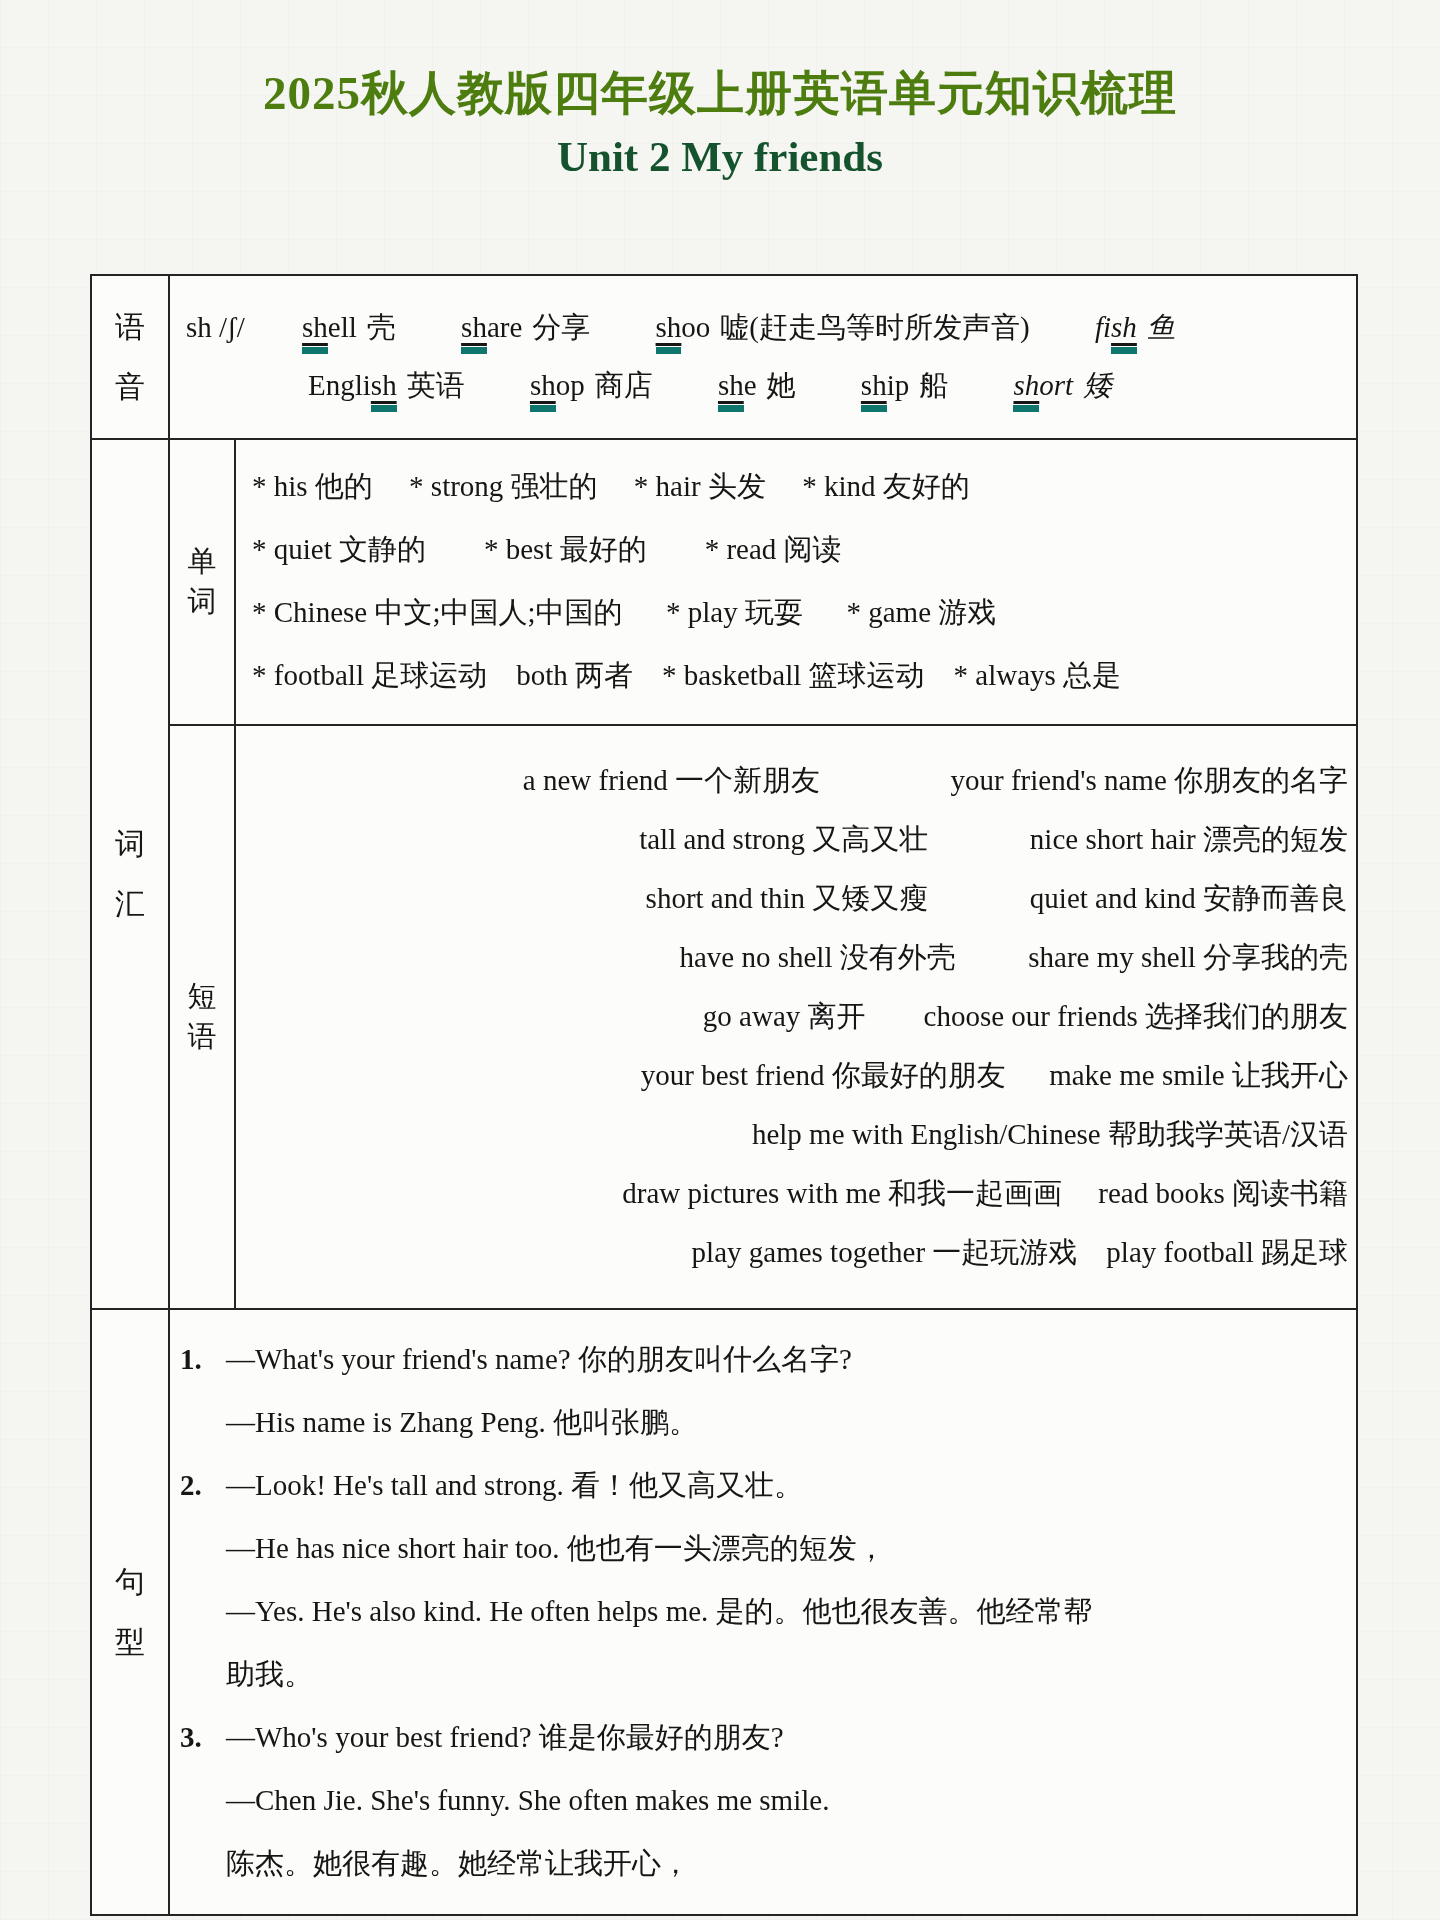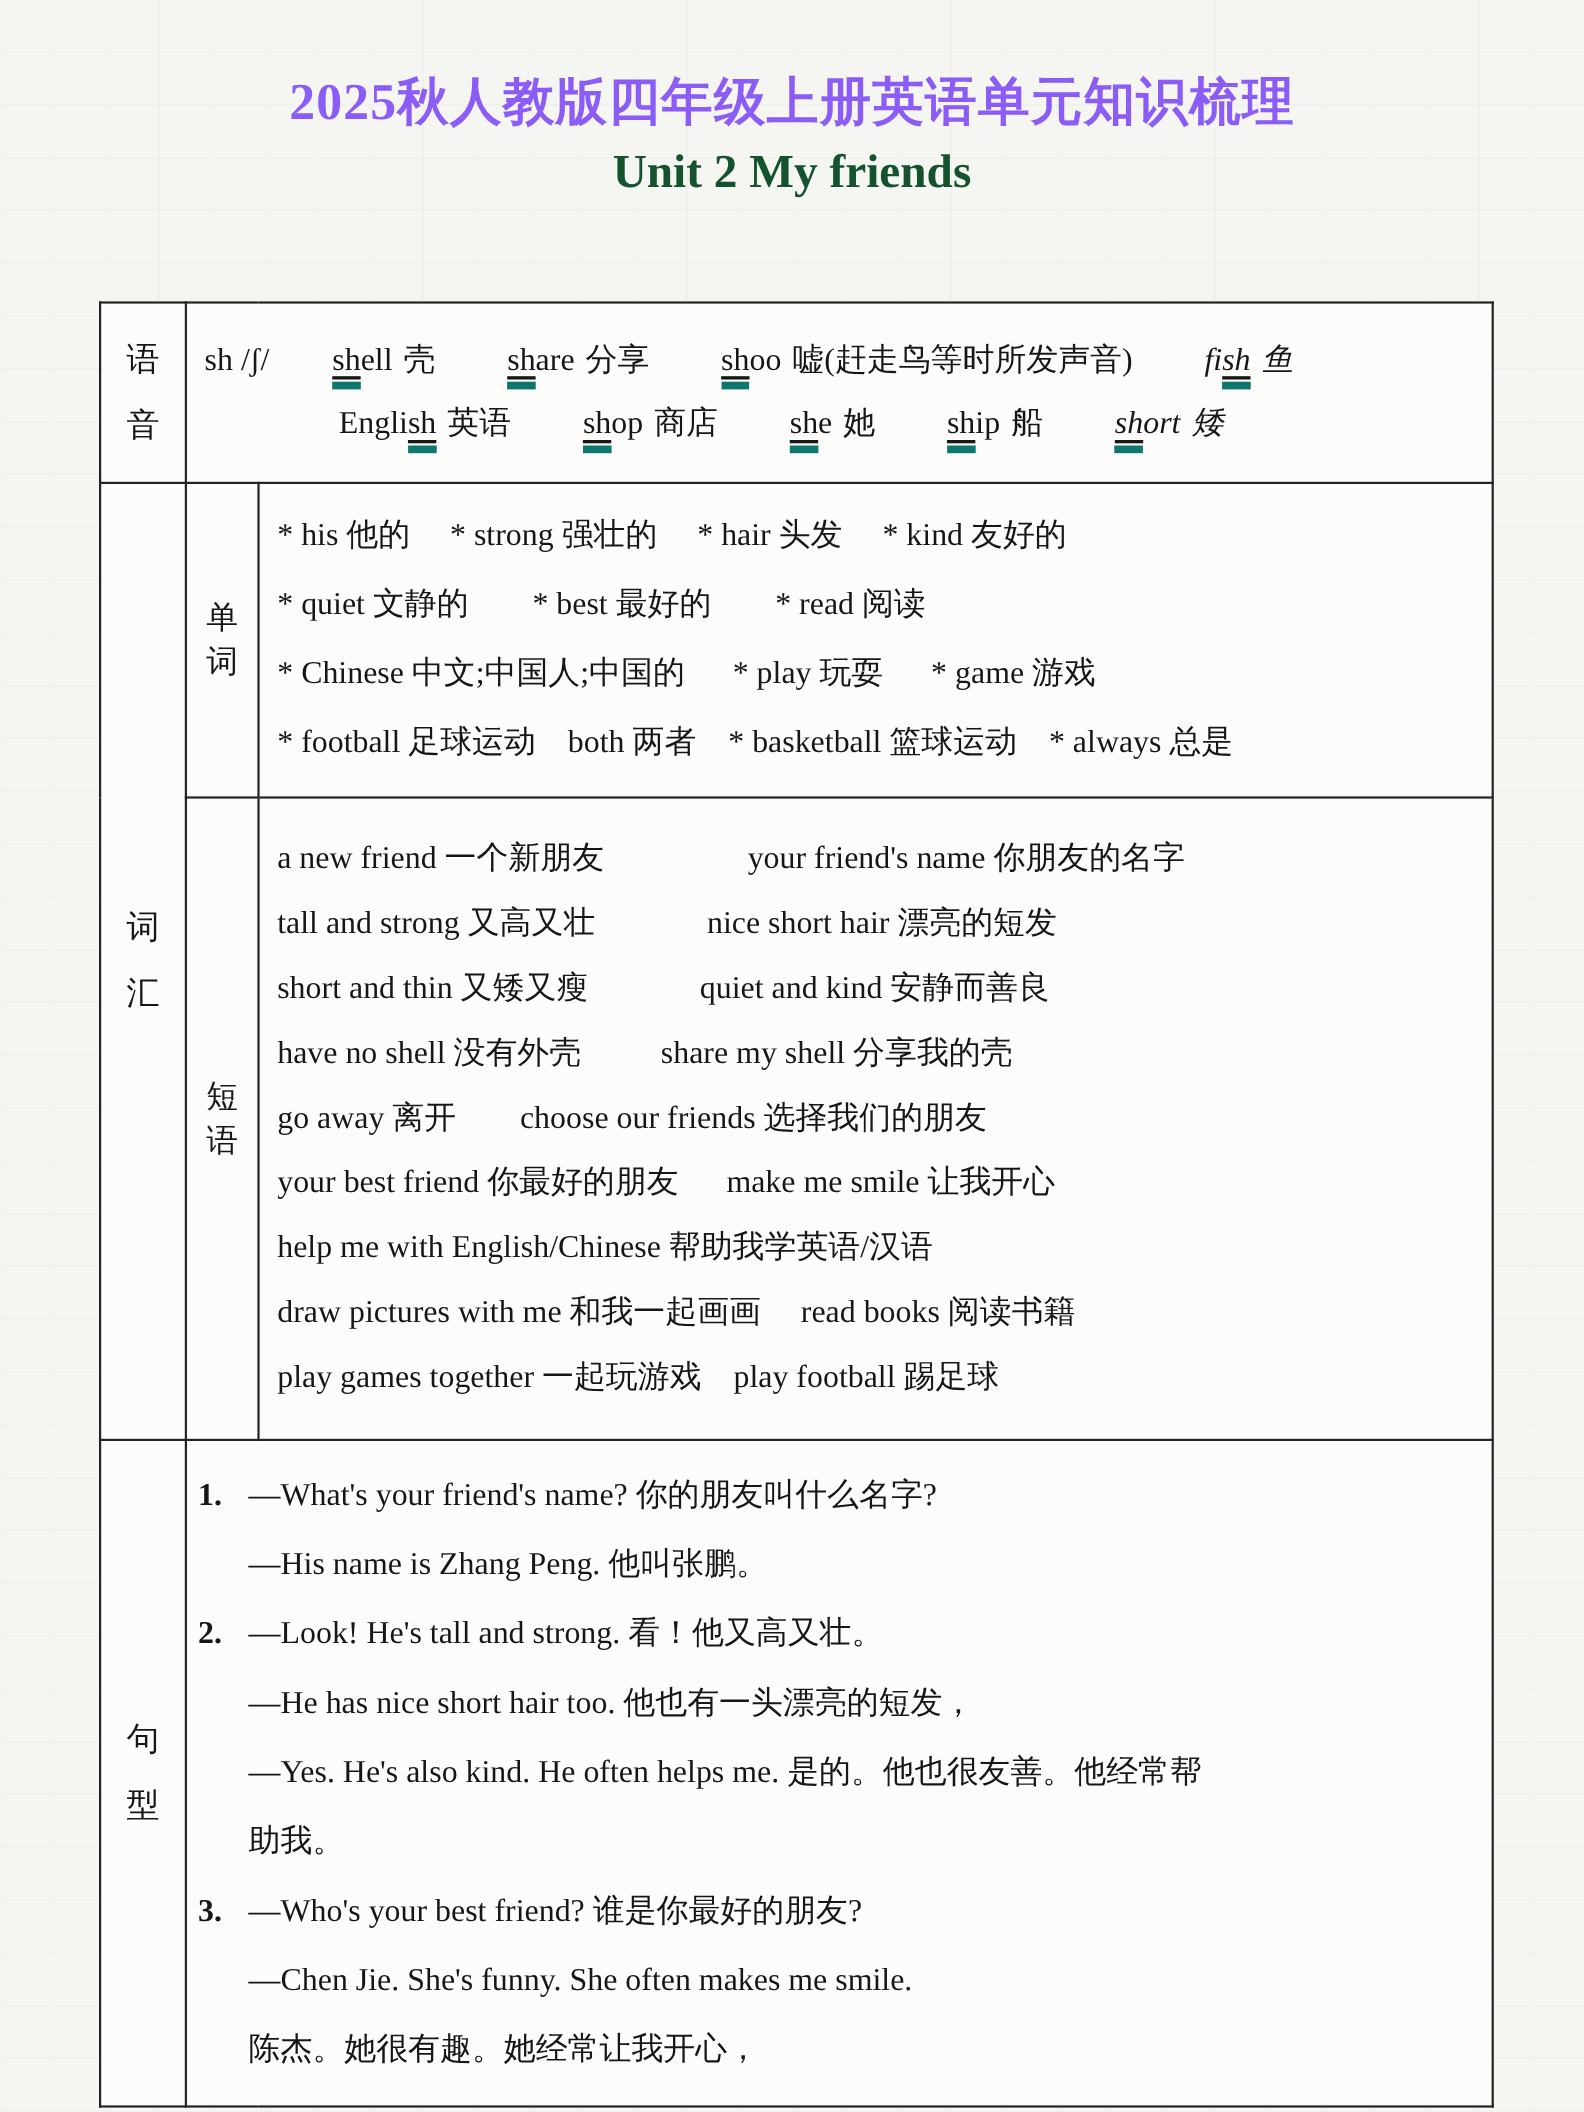--- a/index.html
+++ b/index.html
@@ -7,21 +7,21 @@
     width:1440px; min-height:1920px;
     background-color:#f5f5f2;
     background-image:
       repeating-linear-gradient(90deg, rgba(130,140,150,0.04) 0 1px, transparent 1px 48px),
       repeating-linear-gradient(0deg, rgba(130,140,150,0.035) 0 1px, transparent 1px 48px);
     font-family:"Liberation Serif","DejaVu Serif",serif;
     color:#161616;
   }
   .titles { text-align:center; padding-top:64px; }
   .title-main {
-    font-size:47px; font-weight:700; color:#8b5cf6;
+    font-size:47px; font-weight:700; color:#4d7c0f;
     margin:0; letter-spacing:1px; line-height:1.25;
   }
   .title-unit {
     font-size:43px; font-weight:700; color:#14532d;
     margin:8px 0 0; line-height:1.2;
   }
   table.sheet {
     border-collapse:collapse; table-layout:fixed;
     width:1268px; margin:92px 0 0 90px;
     background:#fcfcfa;
@@ -41,21 +41,21 @@
   .ph-item { margin-right:58px; }
   .ph-item:last-child { margin-right:0;font-style:italic; }
   .ph-line2 { padding-left:122px; }
   .zh { margin-left:10px; }
   .ud { border-bottom:7px solid #0f766e; padding-bottom:4px;
         text-decoration:underline; text-underline-offset:6px; text-decoration-thickness:2.5px; }
   
   tr.r-words td.content { height:262px;margin-left:10px; }
   .words .tline { line-height:63px; }
   
-  tr.r-phrases td.content { height:560px; }
+  tr.r-phrases td.content { height:560px;text-align:right; }
   .phrases .tline { line-height:59px; }
   
   tr.r-sents td.content { height:582px; padding-left:10px; }
   .sent { display:flex; align-items:flex-start; }
   .sent-num { flex:0 0 46px; font-weight:600; line-height:63px; }
   .sent-lines { flex:1 1 auto; }
   .sline { line-height:63px; white-space:pre-wrap; }
 </style>
 </head>
 <body>

